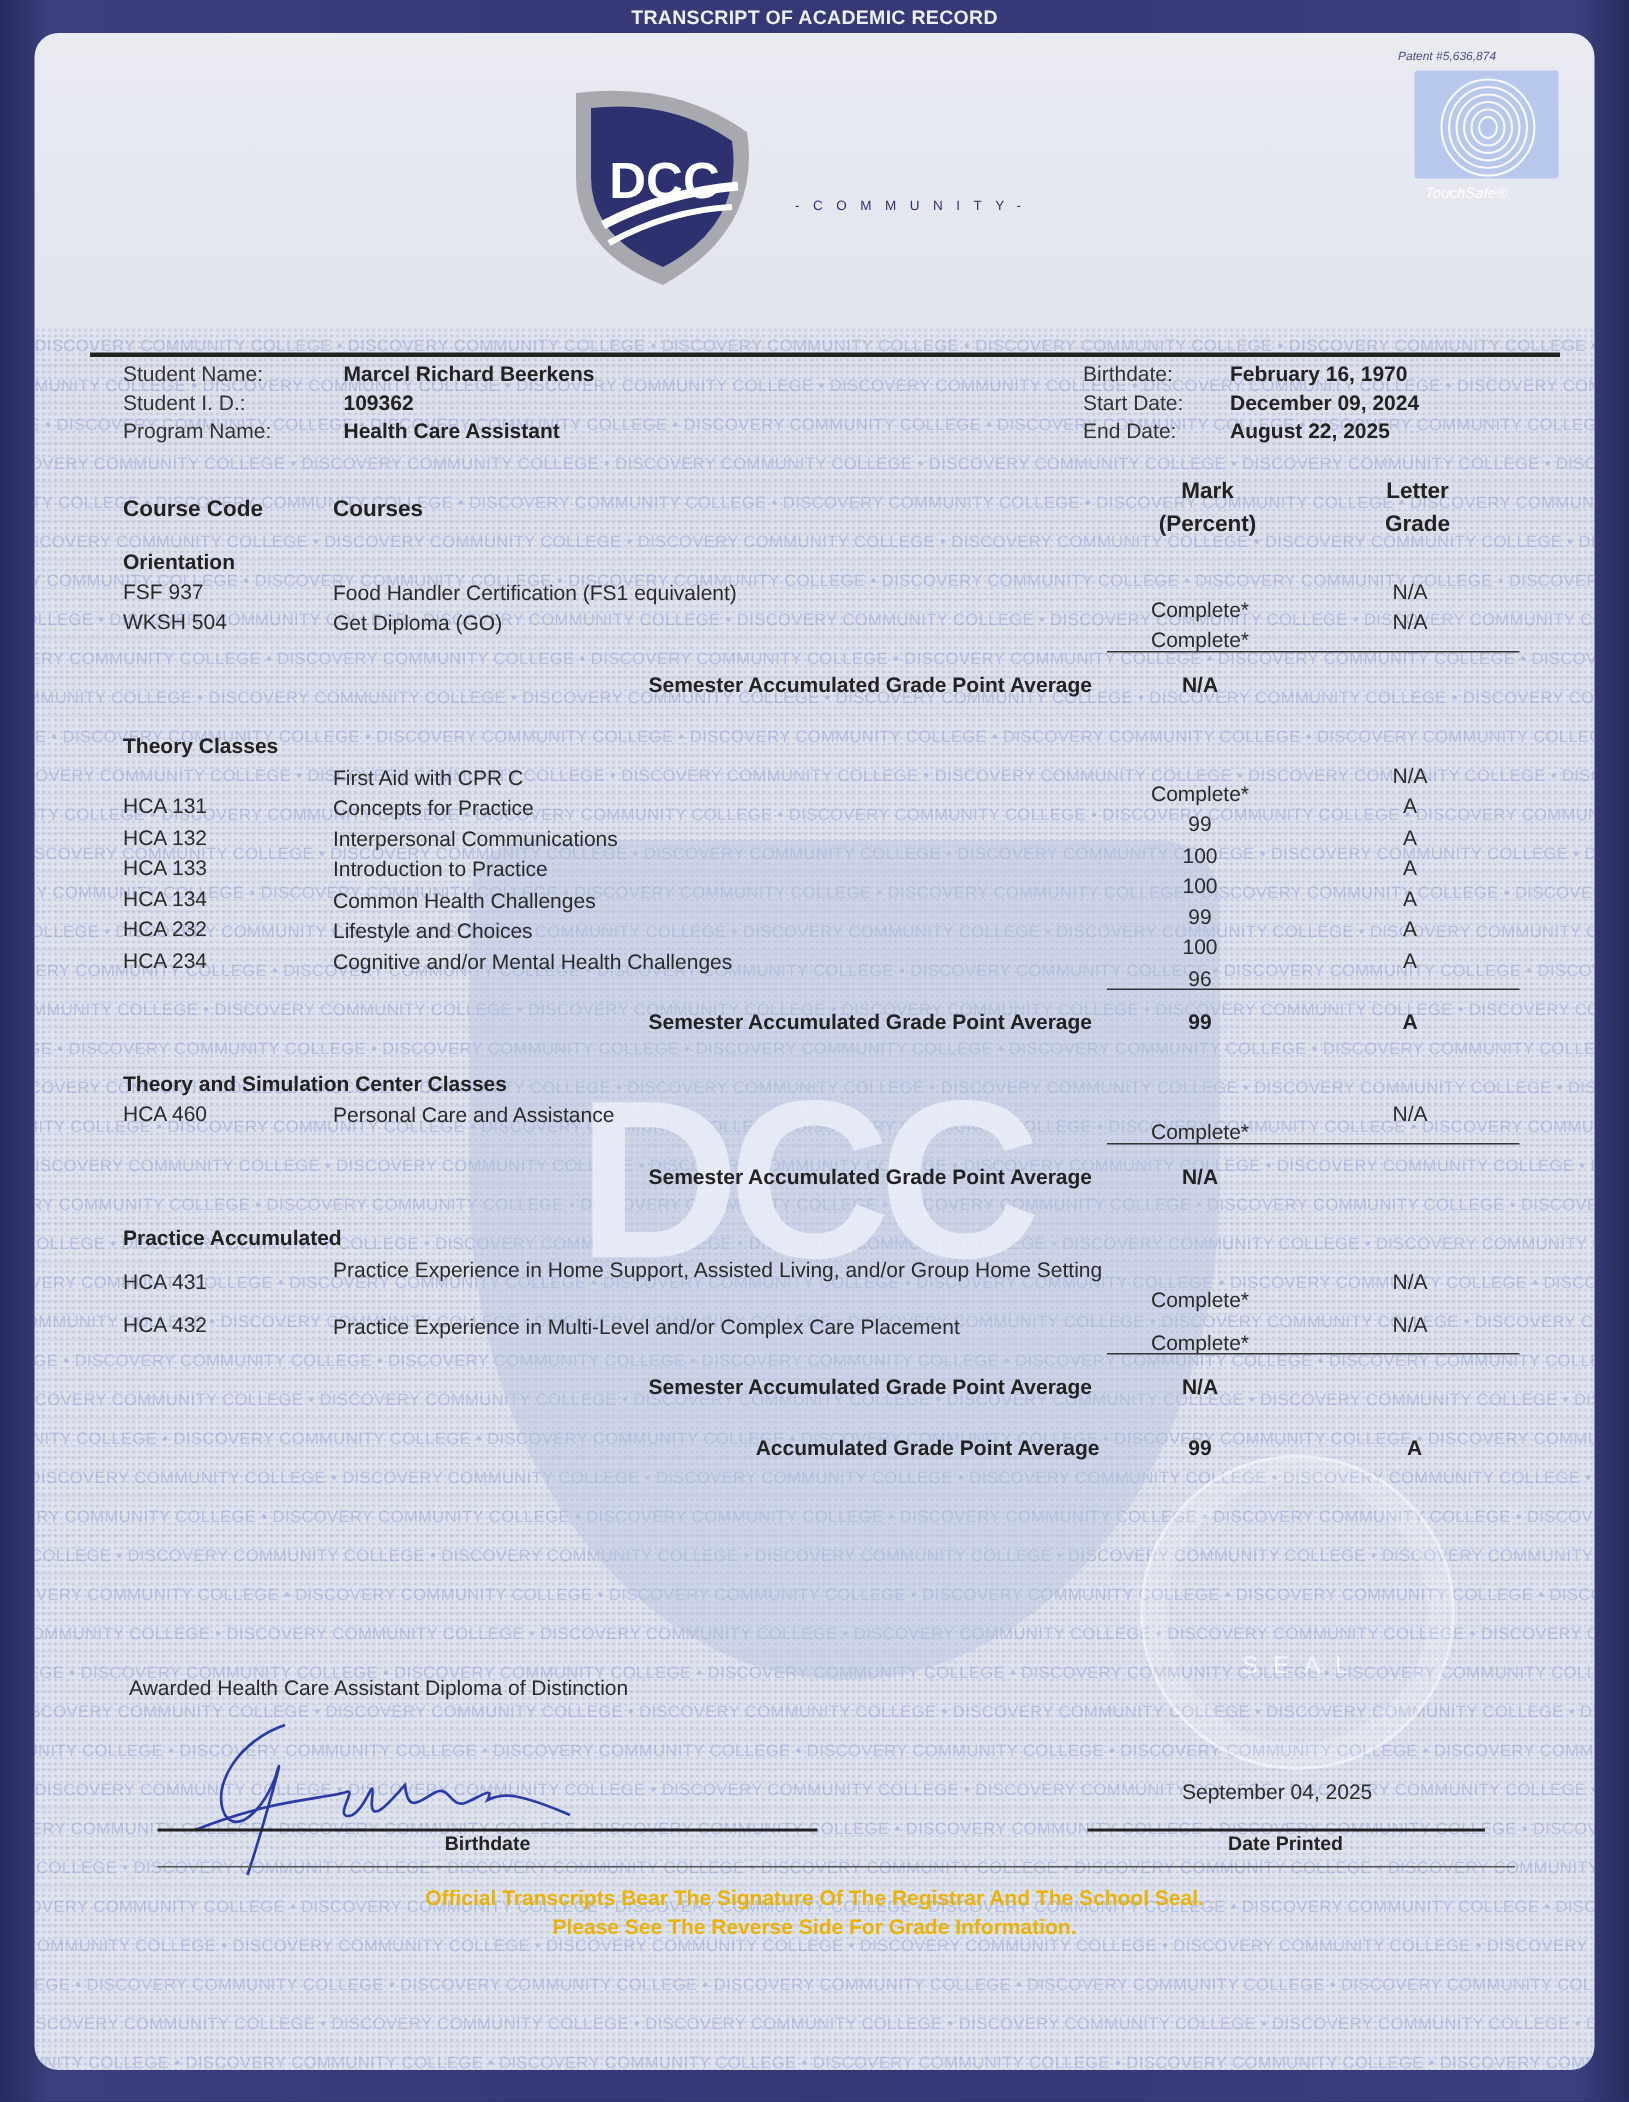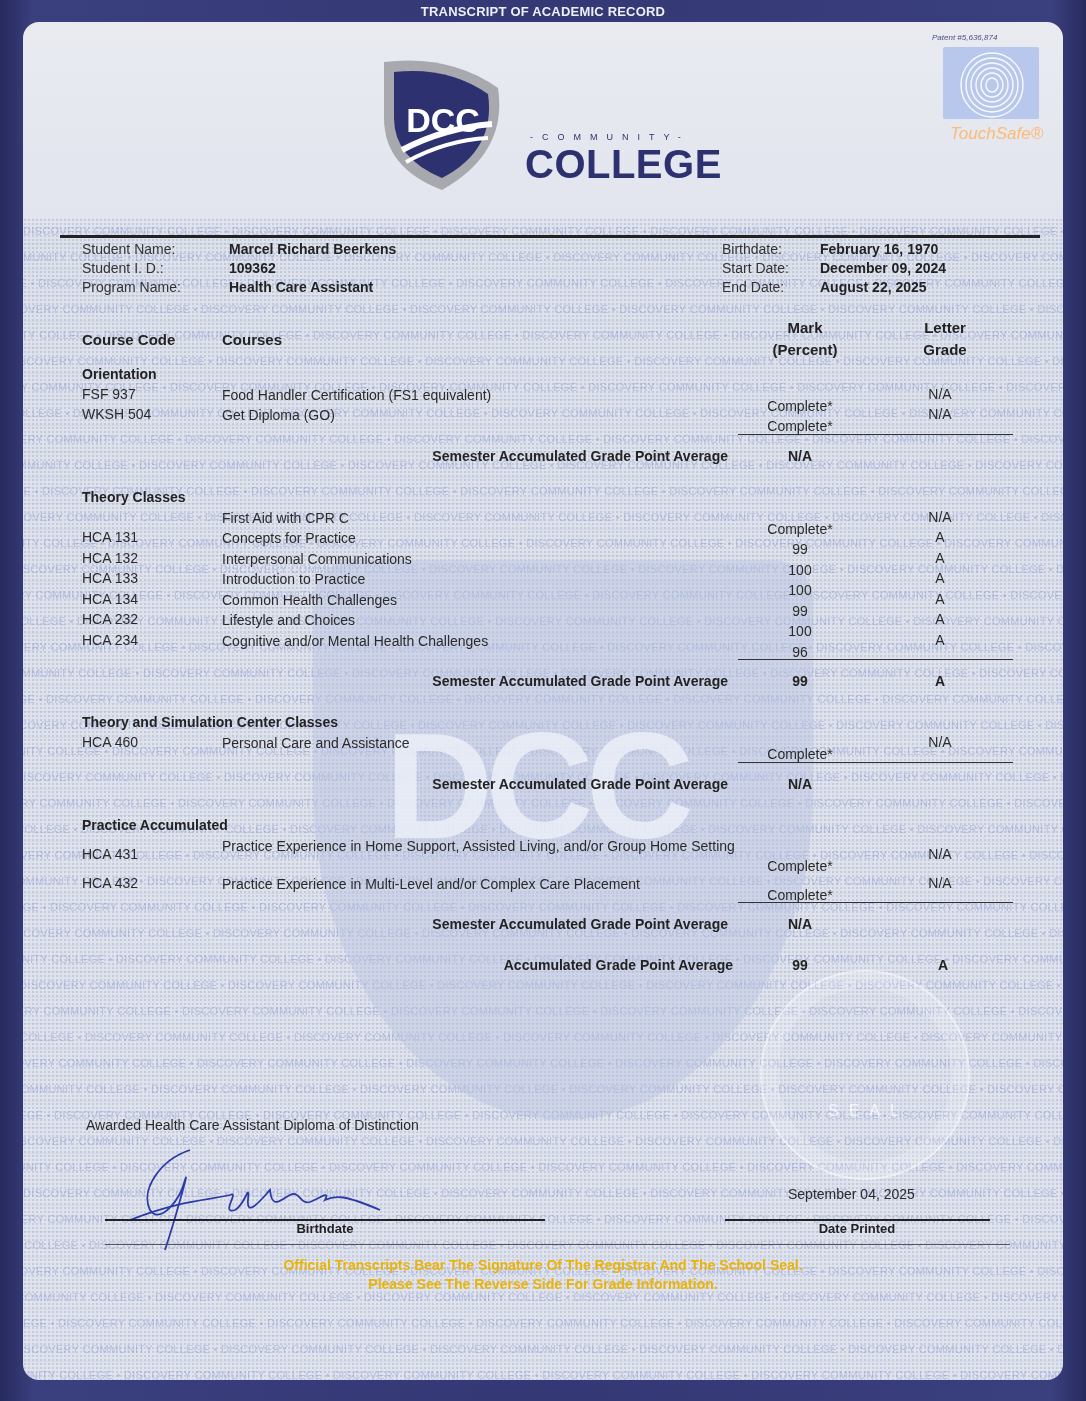--- a/index.html
+++ b/index.html
@@ -44,21 +44,21 @@
   
   .logo { position: absolute; left: 380px; top: 58px; width: 360px; height: 140px; }
   .shield { position: absolute; left: 0; top: 0; width: 125px; height: 135px; }
   .brand-1 { position: absolute; left: 145px; top: 30px; font-size: 42px; font-weight: bold; color: #2d3170; letter-spacing: 0.5px; line-height: 1; }
   .brand-2 { position: absolute; left: 150px; top: 74px; font-size: 9px; color: #2d3170; letter-spacing: 9px; }
   .brand-3 { position: absolute; left: 145px; top: 86px; font-size: 40px; font-weight: bold; color: #2d3170; letter-spacing: 0.5px; line-height: 1; }
 
   .patent { position: absolute; left: 932px; top: 33px; font-size: 8px; color: #4b4f80; font-style: italic; }
   .touch-box { position: absolute; left: 943px; top: 47px; width: 96px; height: 72px; background: #b8c8ec; border-radius: 2px; }
   .fingerprint { position: absolute; left: 957px; top: 50px; width: 70px; height: 70px; }
-  .touch-label { position: absolute; left: 950px; top: 124px; font-size: 17px; color: #fdba74; font-style: italic; }
+  .touch-label { position: absolute; left: 950px; top: 124px; font-size: 10px; color: #ffffff; font-style: italic; }
 
   .rule-top { position: absolute; left: 60px; top: 235px; width: 980px; height: 3px; background: #222; }
 
   .info-label { position: absolute; font-size: 14px; color: #333; }
   .info-value { position: absolute; font-size: 14px; font-weight: bold; color: #222; }
 
   .th { position: absolute; font-size: 15px; font-weight: bold; color: #222; text-align: center; line-height: 22px; }
   .sec { position: absolute; font-size: 14px; font-weight: bold; color: #222; }
   .row { position: absolute; left: 0; width: 100%; font-size: 14px; color: #2a2a2a; }
   .row span { position: absolute; top: 0; }
@@ -144,21 +144,20 @@
 <div class="logo">
   <svg class="shield" viewBox="0 0 125 135">
     <path d="M4 4 Q70 -4 118 30 Q128 95 62 132 Q4 110 4 60 Z" fill="#a7a9ae"></path>
     <path d="M14 14 Q68 8 108 36 Q116 92 62 120 Q14 100 14 60 Z" fill="#2d3170"></path>
     <path d="M22 92 Q64 70 112 66" stroke="#ffffff" stroke-width="6" fill="none"></path>
     <path d="M26 104 Q66 82 108 80" stroke="#ffffff" stroke-width="4" fill="none"></path>
     <rect x="20" y="40" width="88" height="38" fill="none"></rect>
     <text x="63" y="74" font-family="Liberation Sans, sans-serif" font-size="34" font-weight="bold" fill="#ffffff" text-anchor="middle">DCC</text>
   </svg>
   <div class="brand-2">-COMMUNITY-</div>
-  <div class="brand-3">COLLEGE</div>
 </div>
 
 <div class="patent">Patent #5,636,874</div>
 <div class="touch-box"></div>
 <svg class="fingerprint" viewBox="0 0 70 70">
   <g fill="none" stroke="#ffffff" stroke-width="1.4" opacity="0.9">
     <ellipse cx="35" cy="35" rx="31" ry="32"></ellipse>
     <ellipse cx="35" cy="35" rx="26" ry="27"></ellipse>
     <ellipse cx="35" cy="35" rx="21" ry="22"></ellipse>
     <ellipse cx="35" cy="35" rx="16" ry="17"></ellipse>

